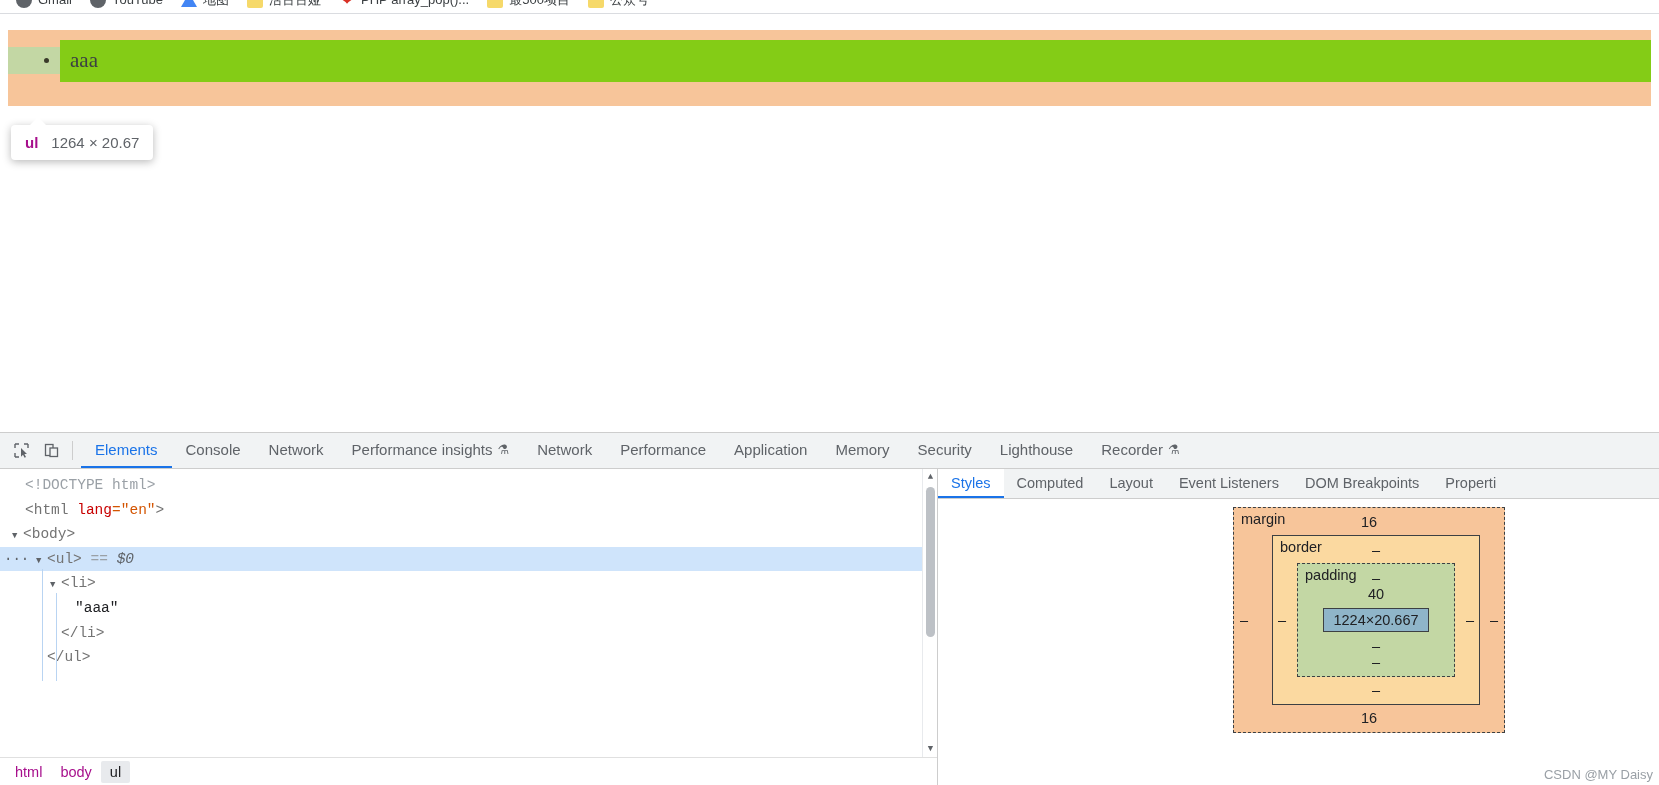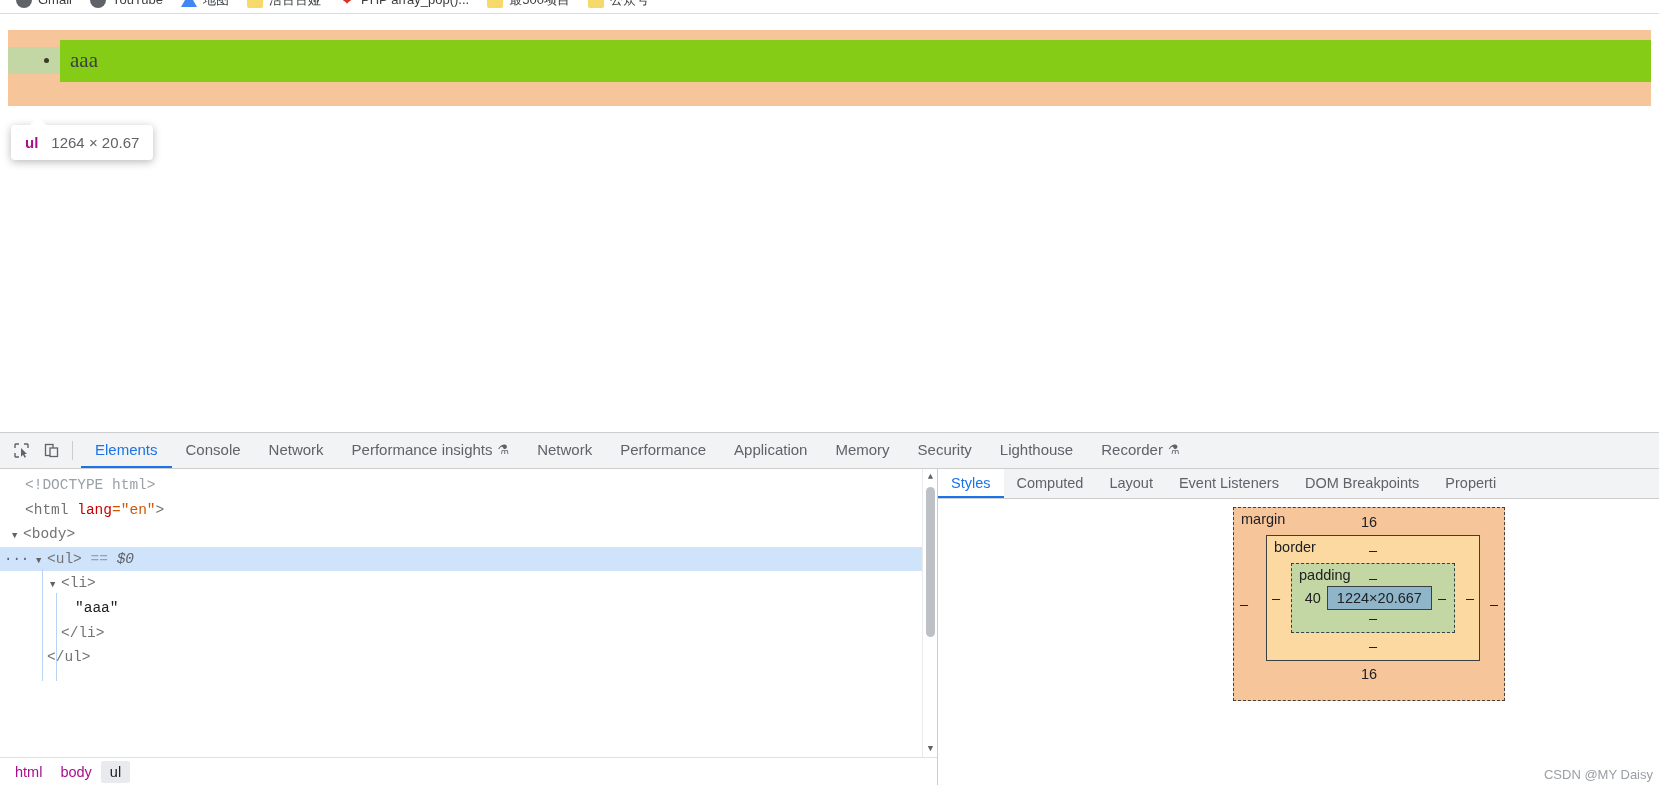--- a/index.html
+++ b/index.html
@@ -175,41 +175,41 @@
   #styles-content { flex: 1; position: relative; background: #ffffff; }
 
   
   #box-model {
     position: absolute; left: 295px; top: 8px;
     width: 272px;
   }
   .bm-layer { position: relative; text-align: center; }
   #bm-margin {
     background: #f7c59a; border: 1px dashed #3c4043;
-    padding: 6px 10px 18px 10px;
+    padding: 6px 10px 6px 10px;
   }
   #bm-border {
     background: #fbd9a0; border: 1px solid #3c4043;
-    margin: 5px 14px 5px 22px; padding: 6px 10px;
+    margin: 5px 14px 5px 28px; padding: 6px 10px;
   }
   #bm-padding {
     background: #c3d7a4; border: 1px dashed #3c4043;
     margin: 5px 14px 5px 14px; padding: 6px 8px;
   }
   #bm-content {
     background: #8fb5c9; border: 1px solid #3c4043;
     display: inline-block; padding: 3px 9px;
     font-size: 14.5px; color: #202124;
   }
   .bm-label {
     position: absolute; left: 7px; top: 3px;
     font-size: 14.5px; color: #202124;
   }
   .bm-top-val, .bm-bot-val { font-size: 14.5px; color: #202124; }
-  .bm-mid { display: flex; align-items: center; justify-content: flex-end; gap: 6px; }
+  .bm-mid { display: flex; align-items: center; justify-content: flex-end; gap: 6px; flex-direction: column; }
   .bm-side { font-size: 14.5px; color: #202124; }
   .bm-sideabs { position: absolute; font-size: 14.5px; color: #202124; top: 50%;
                 transform: translateY(-50%); }
 
   #watermark {
     position: absolute; right: 6px; bottom: 3px;
     font-size: 13px; color: #9aa0a6; margin-left: 38px;
   }
 </style>
 </head>

